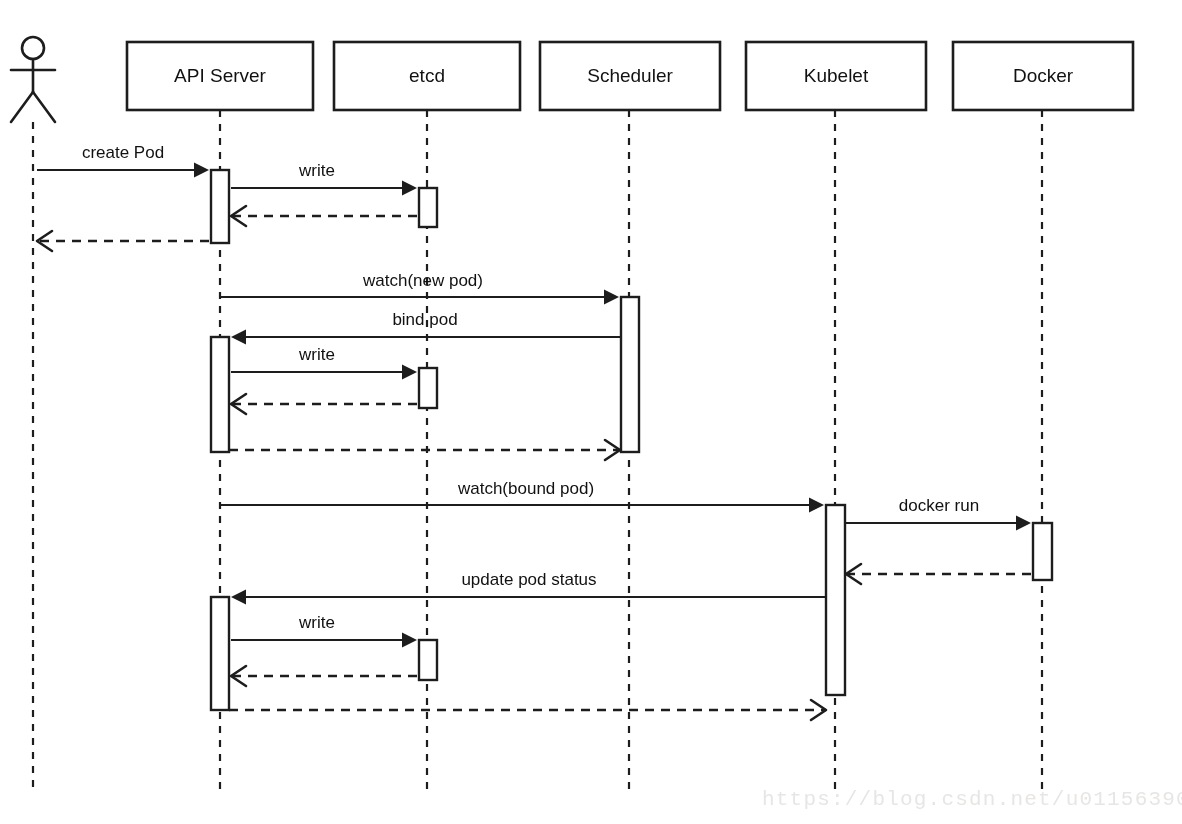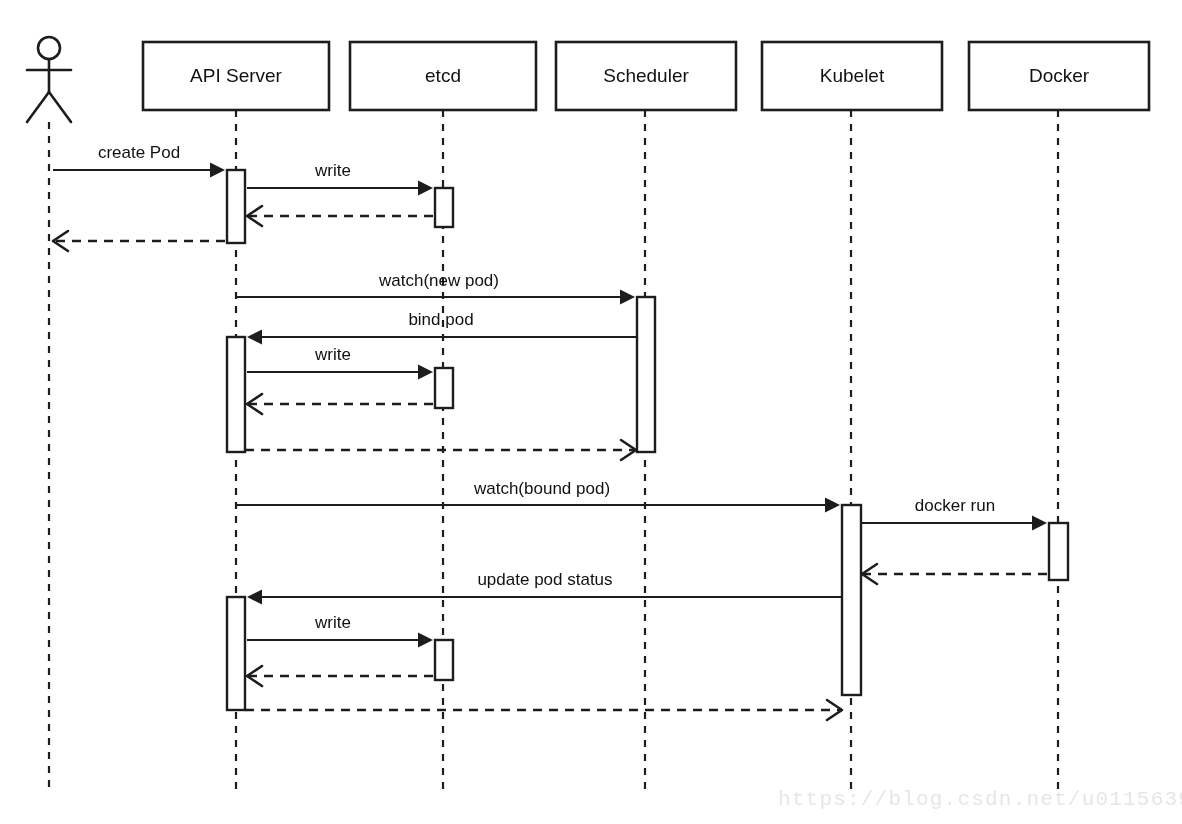--- a/index.html
+++ b/index.html
@@ -9,21 +9,21 @@
   }
   body {
     width: 1182px;
     height: 824px;
     font-family: "Liberation Sans", sans-serif;
     position: relative;
     overflow: hidden;
   }
   #diagram-root {
     position: absolute;
-    left: 16px;
+    left: 0;
     top: 0;
     width: 946px;
     height: 824px;
     text-decoration: underline;
   }
   svg#seq {
     display: block;
     width: 1182px;
     height: 824px;
     shape-rendering: geometricPrecision;

